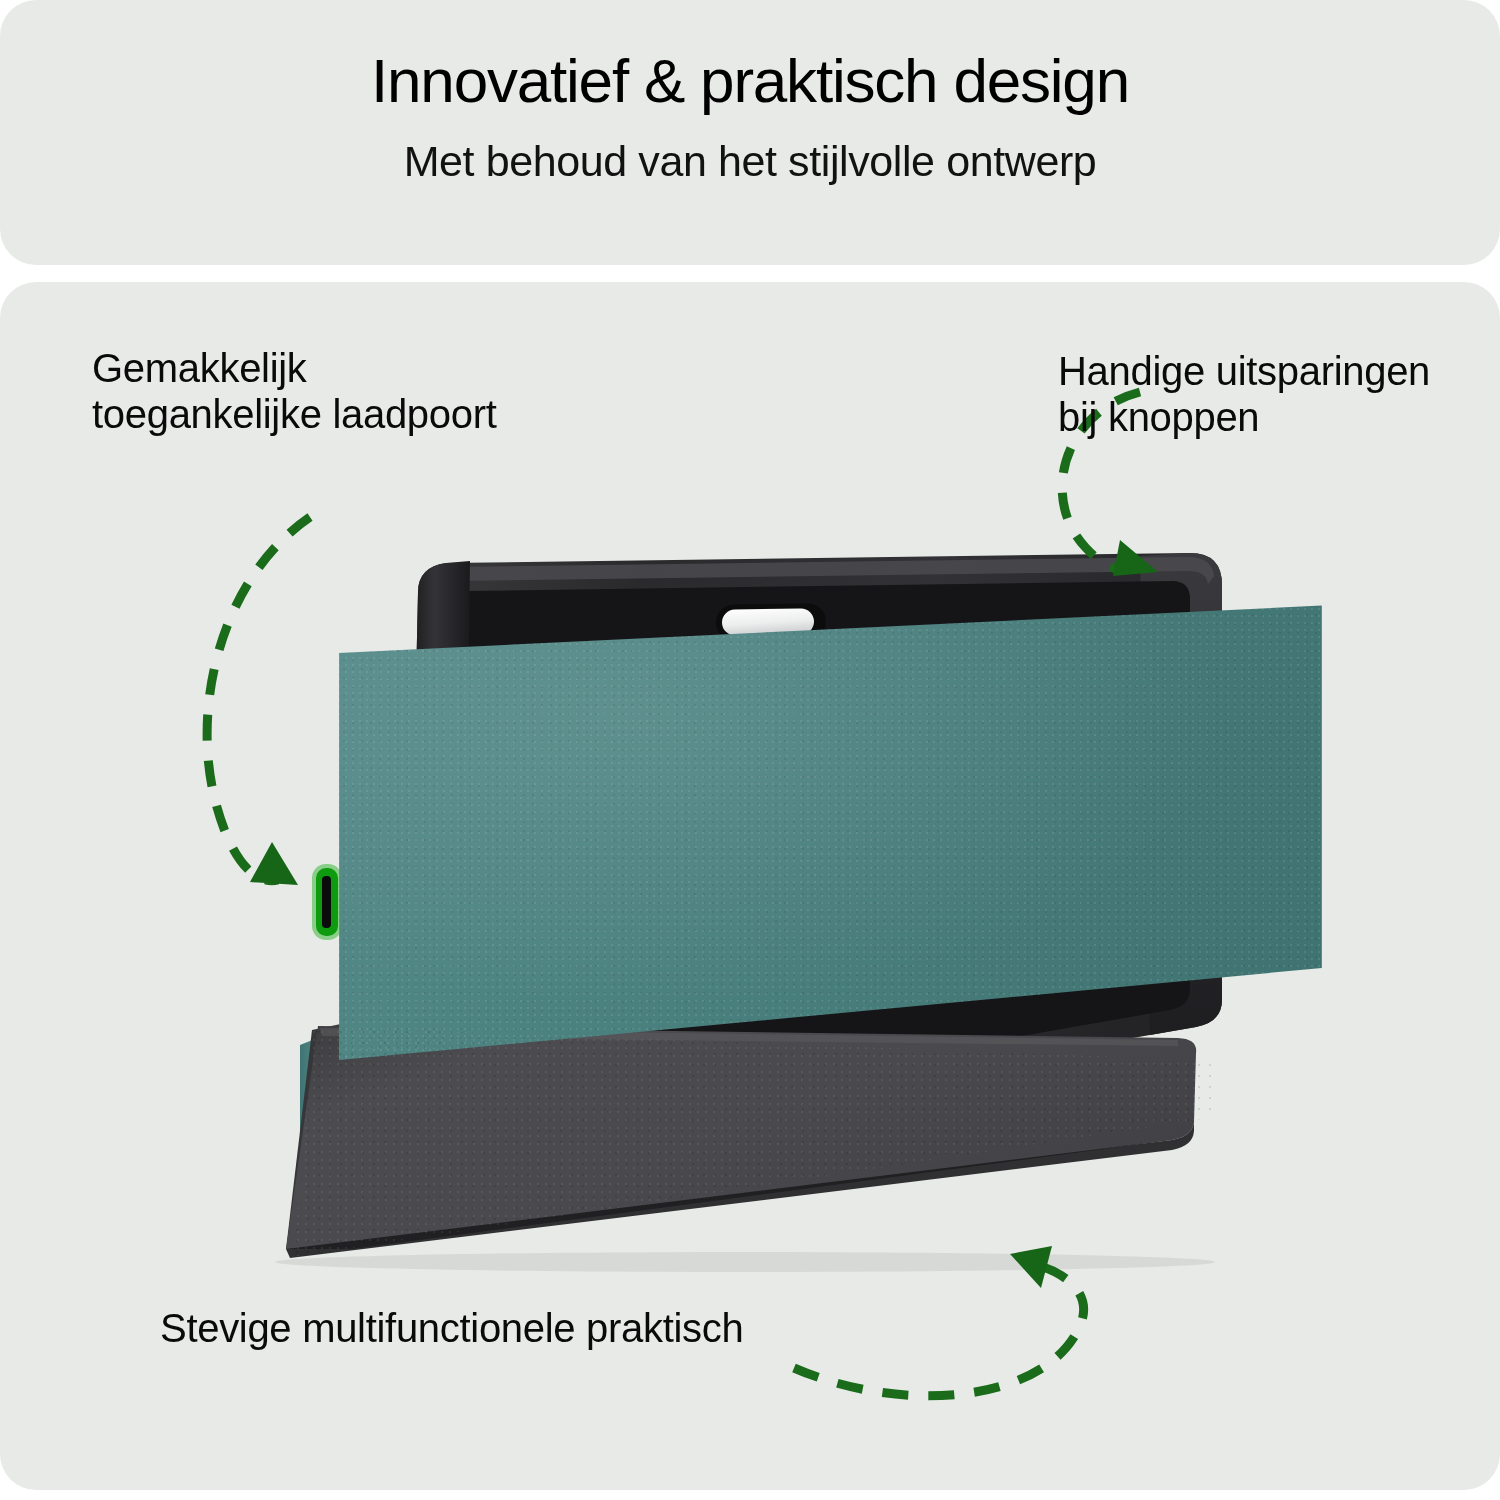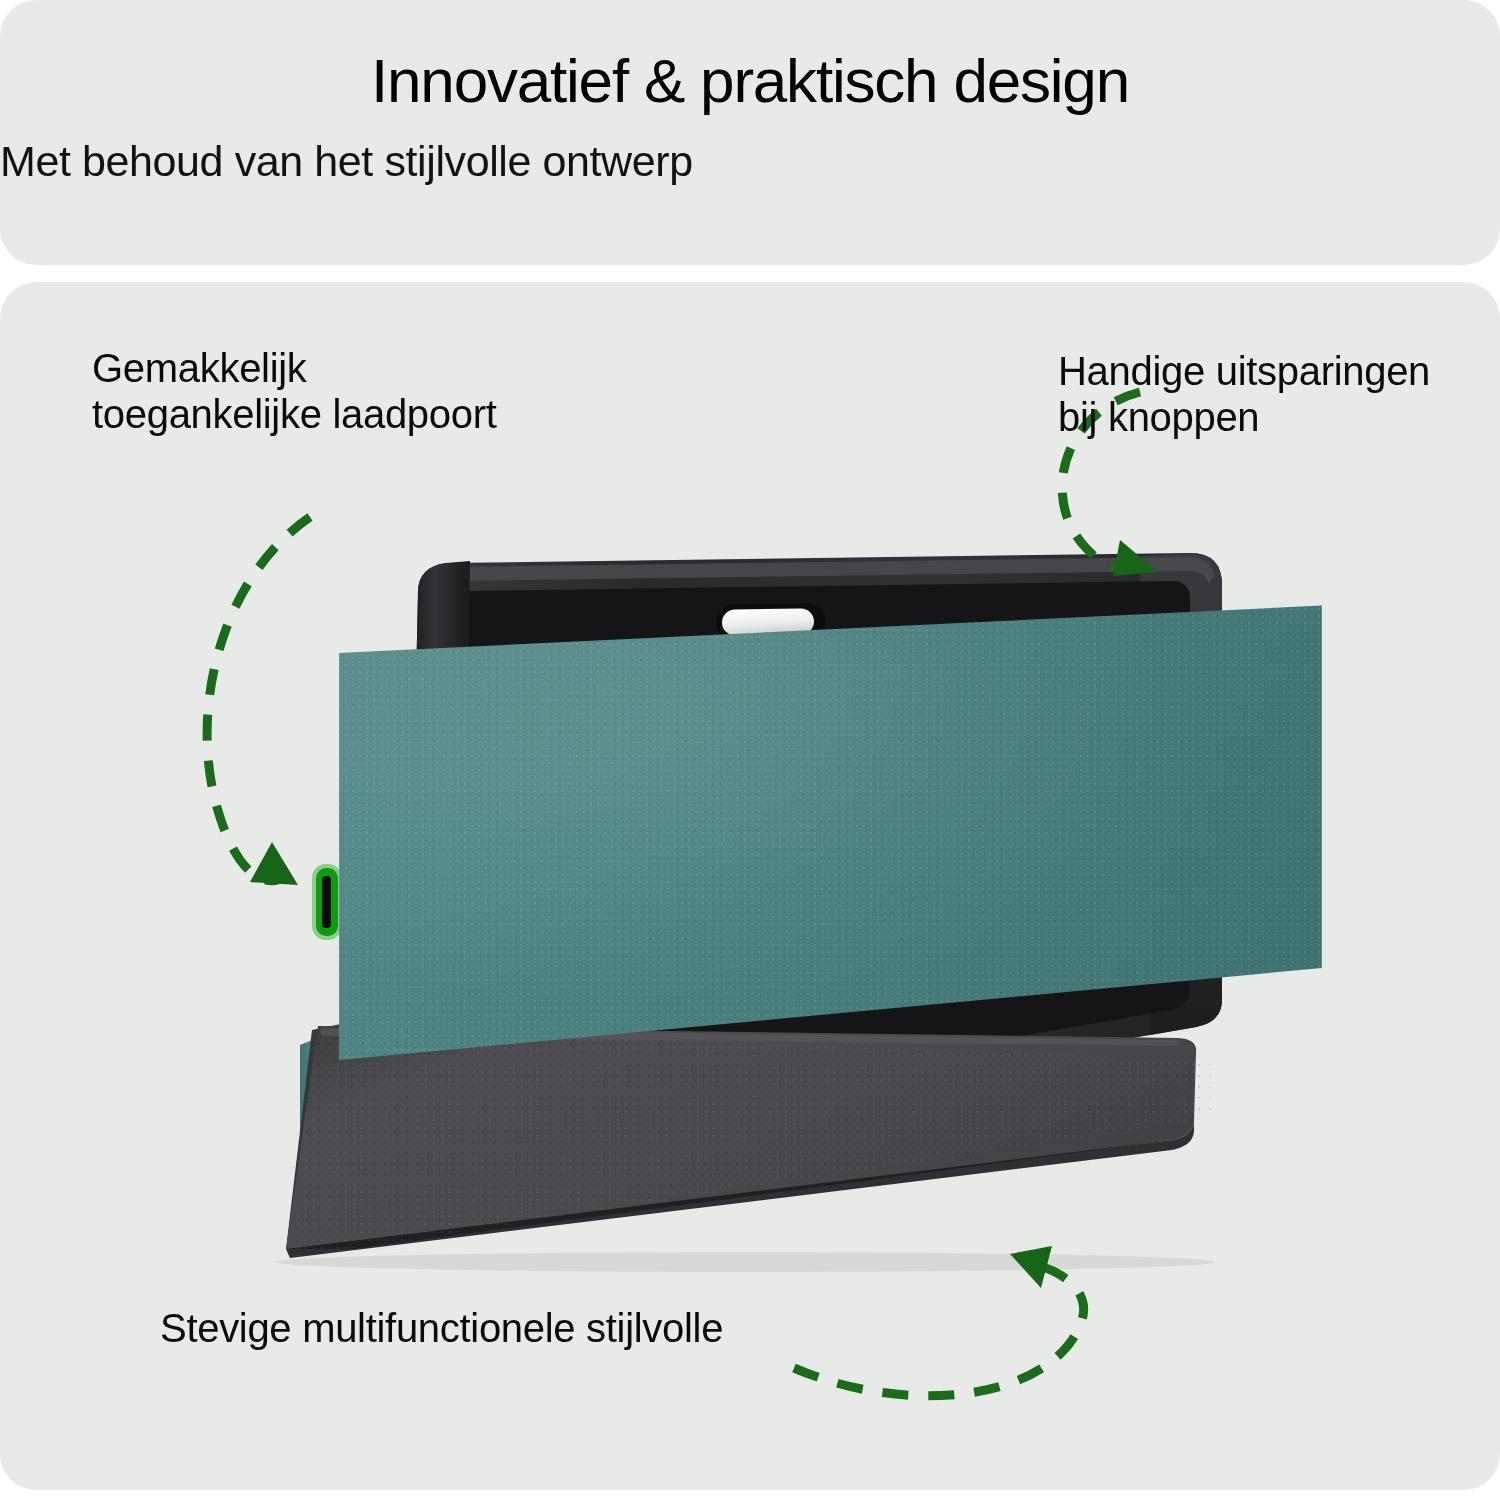--- a/index.html
+++ b/index.html
@@ -5,21 +5,21 @@
   html,body{margin:0;padding:0;background:#ffffff;}
   body{width:1500px;height:1500px;position:relative;overflow:hidden;
        font-family:"Liberation Sans","DejaVu Sans",sans-serif;}
 
   .card{position:absolute;background:#e8eae8;}
   #header-card{left:0;top:0;width:1500px;height:265px;border-radius:36px;}
   #main-card{left:0;top:282px;width:1500px;height:1208px;border-radius:36px;}
 
   #page-title{position:absolute;left:0;top:48px;width:1500px;text-align:center;
       font-size:62px;font-weight:400;color:#000;letter-spacing:-1.2px;line-height:1.05;}
-  #page-subtitle{position:absolute;left:0;top:137px;width:1500px;
+  #page-subtitle{position:absolute;left:0;top:137px;width:1500px;text-align:center;
       font-size:43px;font-weight:400;color:#121212;letter-spacing:-0.4px;}
 
   .callout{position:absolute;text-align:left;color:#0a0a0a;
       font-size:40px;font-weight:400;line-height:1.16;letter-spacing:-0.3px;}
   #callout-charging{left:92px;top:345px;width:420px;}
   #callout-buttons{left:1058px;top:348px;width:400px;}
   #callout-stand{left:160px;top:1305px;width:680px;}
 
   
   #arrow-layer{position:absolute;left:0;top:0;width:1500px;height:1500px;pointer-events:none;}
@@ -220,13 +220,13 @@
 
   <path d="M 1140 392 C 1062 412, 1040 500, 1086 548 C 1102 565, 1116 571, 1126 570" fill="none" stroke="#1a6b1a" stroke-width="9" stroke-dasharray="26 20" stroke-linecap="butt"></path>
   <polygon points="1120,540 1158,572 1113,576" fill="#176517"></polygon>
 
   <path d="M 794 1368 C 900 1414, 1040 1404, 1078 1330 C 1098 1292, 1060 1272, 1040 1266" fill="none" stroke="#1a6b1a" stroke-width="9" stroke-dasharray="26 20" stroke-linecap="butt"></path>
   <polygon points="1010,1254 1052,1246 1041,1288" fill="#176517"></polygon>
 </svg>
 
 <div class="callout" id="callout-charging">Gemakkelijk toegankelijke laadpoort</div>
 <div class="callout" id="callout-buttons">Handige uitsparingen bij knoppen</div>
-<div class="callout" id="callout-stand">Stevige multifunctionele stijlvolle</div>
+<div class="callout" id="callout-stand">Stevige multifunctionele praktisch</div>
 
 </body></html>

